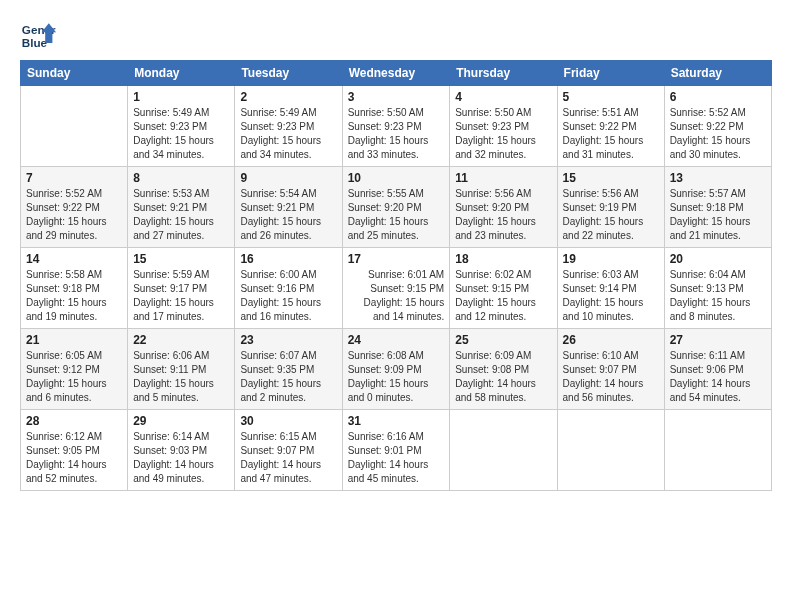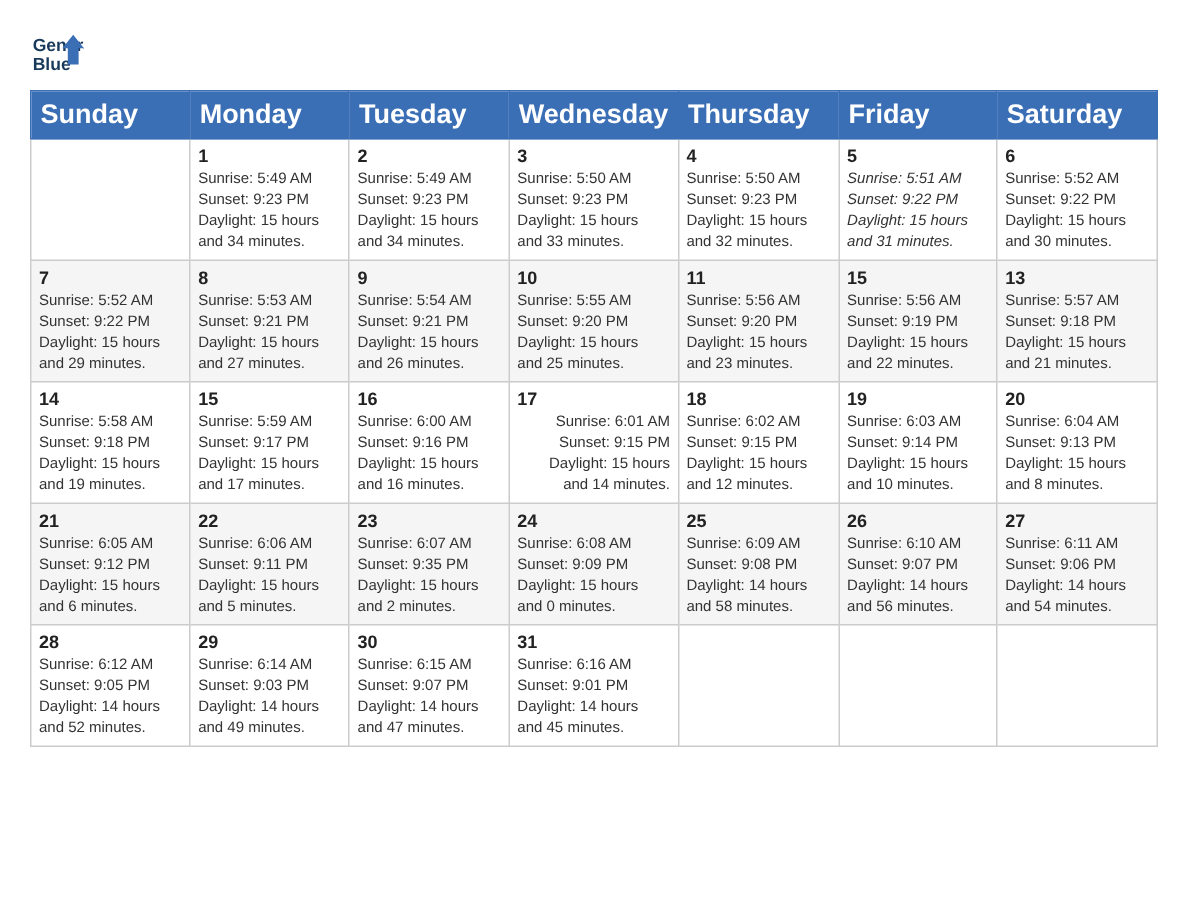--- a/index.html
+++ b/index.html
@@ -46,21 +46,21 @@
     table {
       width: 100%;
       border-collapse: collapse;
       font-size: 11px;
     }
     thead th {
       background: #3a6eb5;
       color: #fff;
       padding: 5px 6px;
       text-align: left;
-      font-size: 18px;
+      font-size: 12px;
       font-weight: bold;
       border: 1px solid #3a6eb5;
     }
     tbody td {
       border: 1px solid #ccc;
       vertical-align: top;
       padding: 4px 5px;
       height: 80px;
       width: 108px;
       color: #222;
@@ -146,21 +146,21 @@
         </td>
         <td>
           <span class="day-num">4</span>
           <div class="cell-content" style="white-space: pre-line;">Sunrise: 5:50 AM
 Sunset: 9:23 PM
 Daylight: 15 hours
 and 32 minutes.</div>
         </td>
         <td>
           <span class="day-num">5</span>
-          <div class="cell-content" style="white-space: pre-line; font-style: italic;">Sunrise: 5:51 AM
+          <div class="cell-content" style="white-space: pre-line;">Sunrise: 5:51 AM
 Sunset: 9:22 PM
 Daylight: 15 hours
 and 31 minutes.</div>
         </td>
         <td>
           <span class="day-num">6</span>
           <div class="cell-content" style="white-space: pre-line;">Sunrise: 5:52 AM
 Sunset: 9:22 PM
 Daylight: 15 hours
 and 30 minutes.</div>

